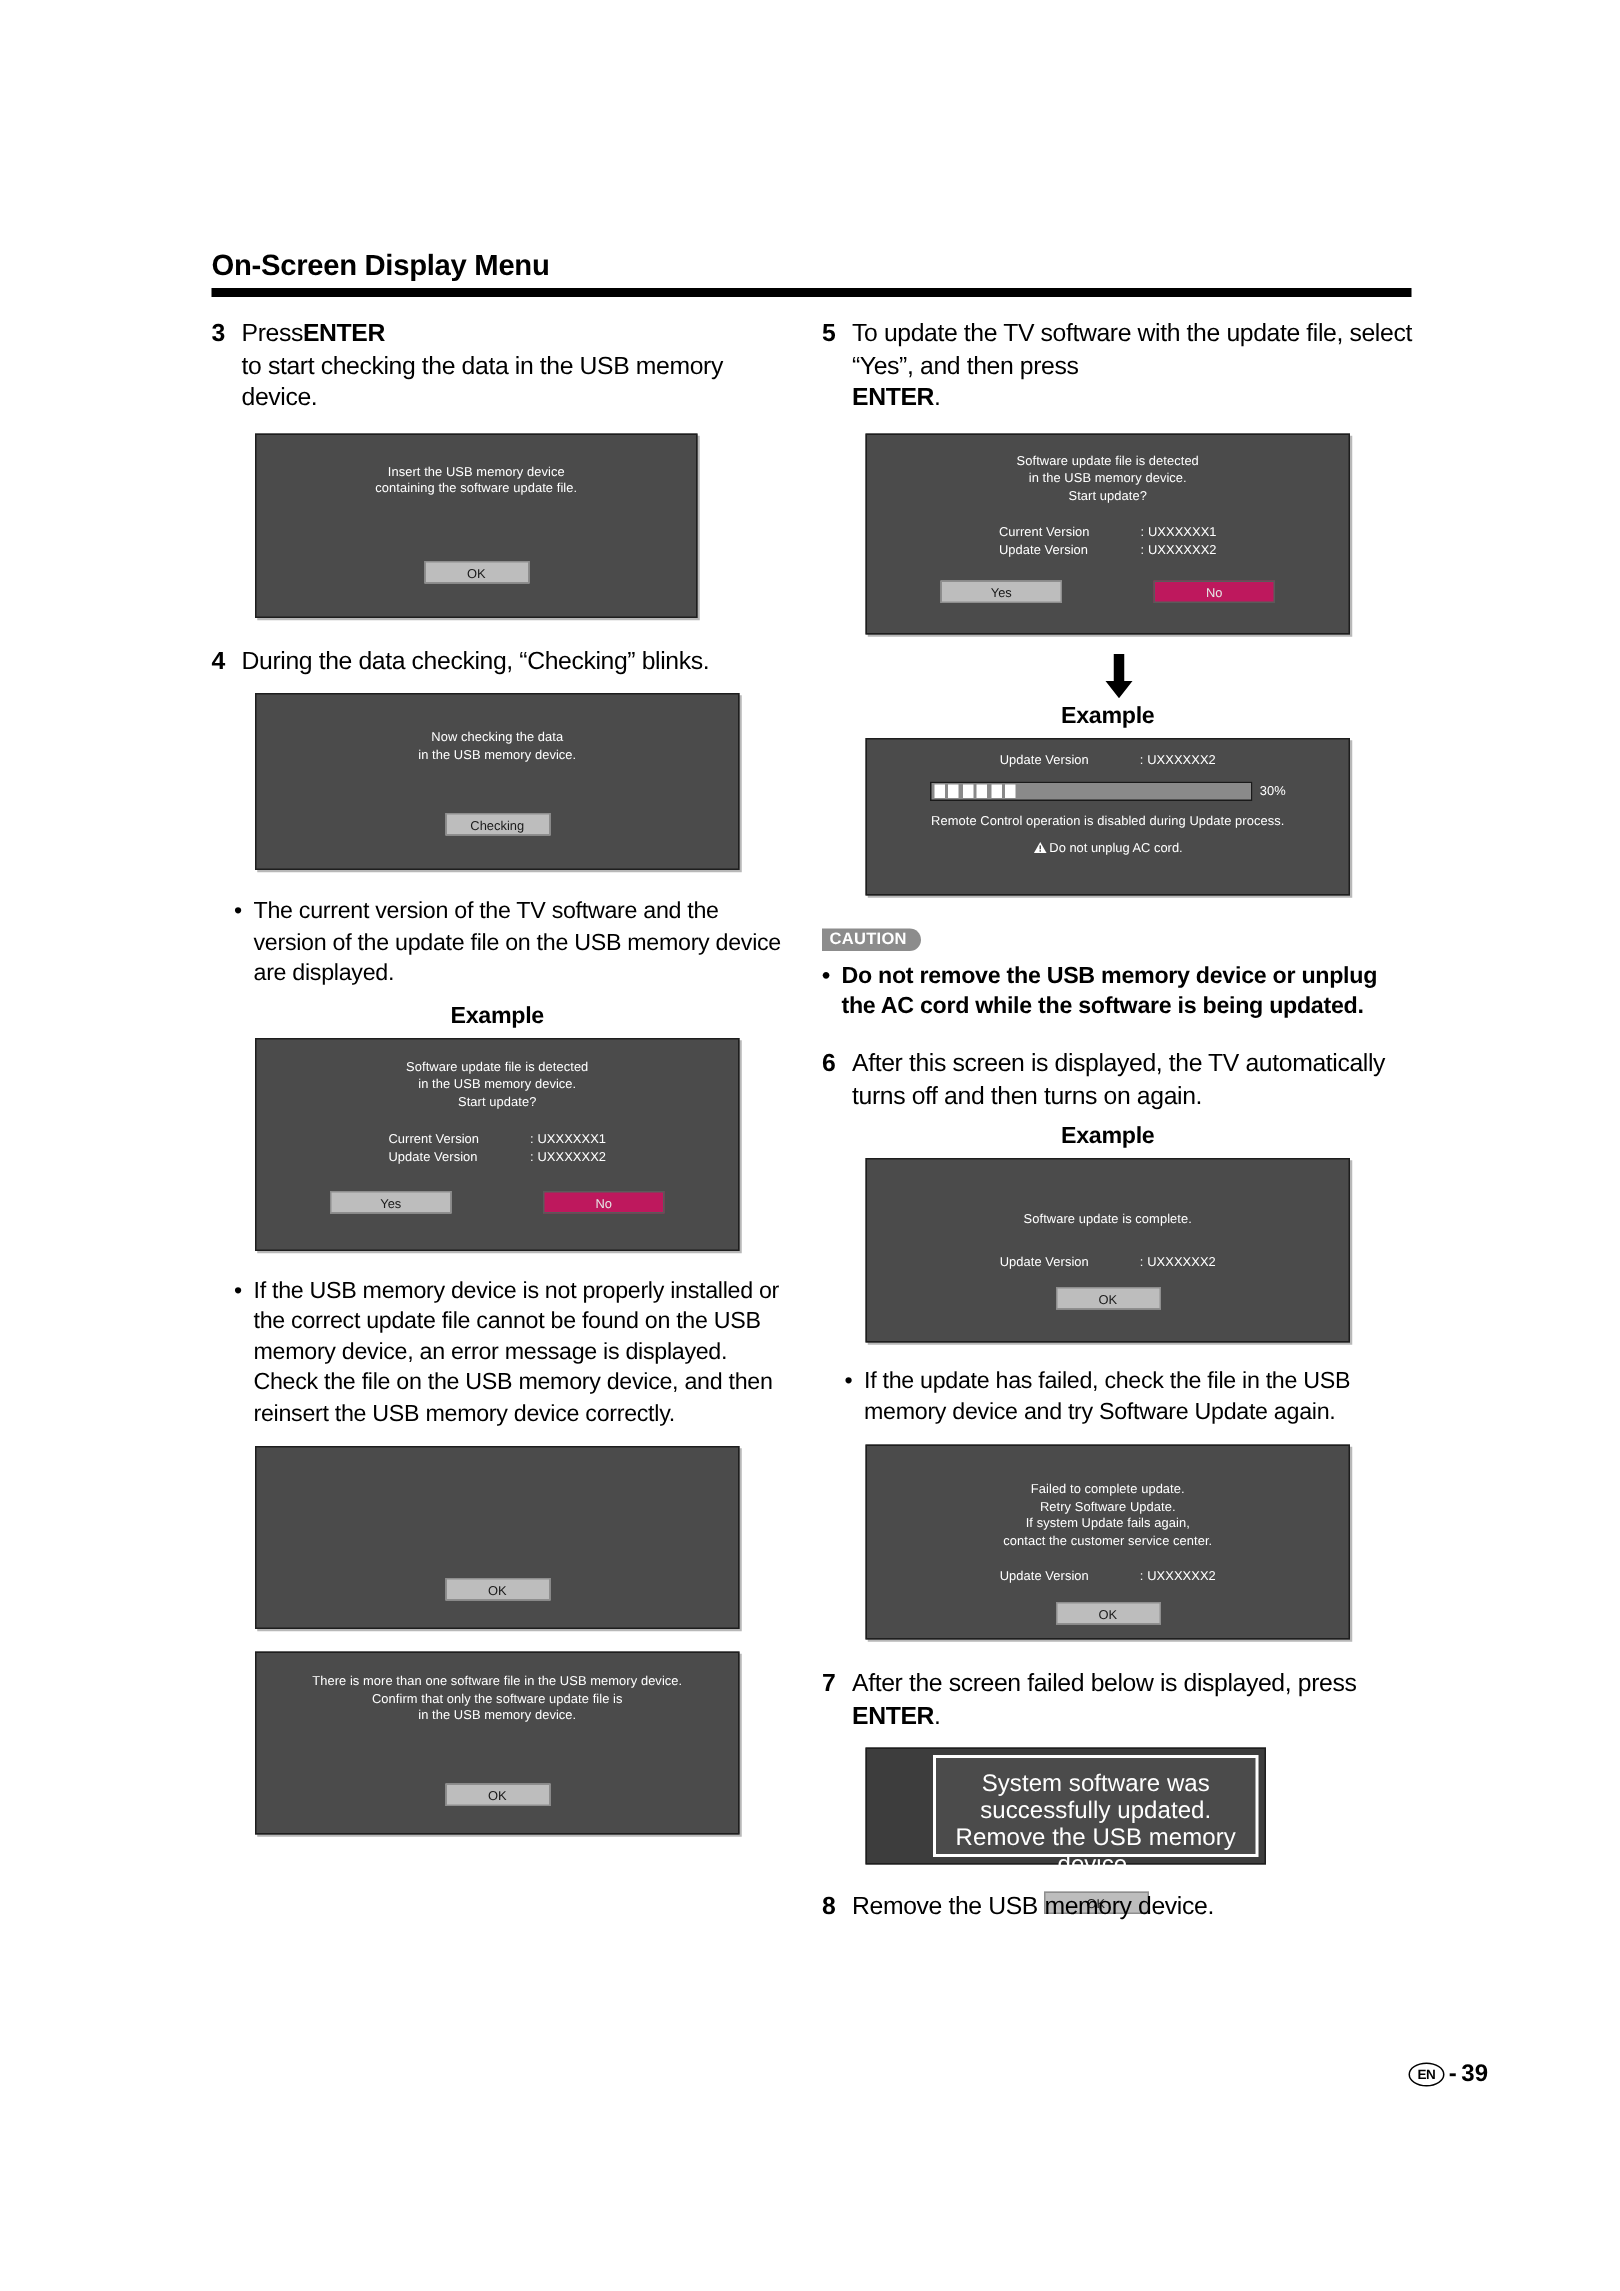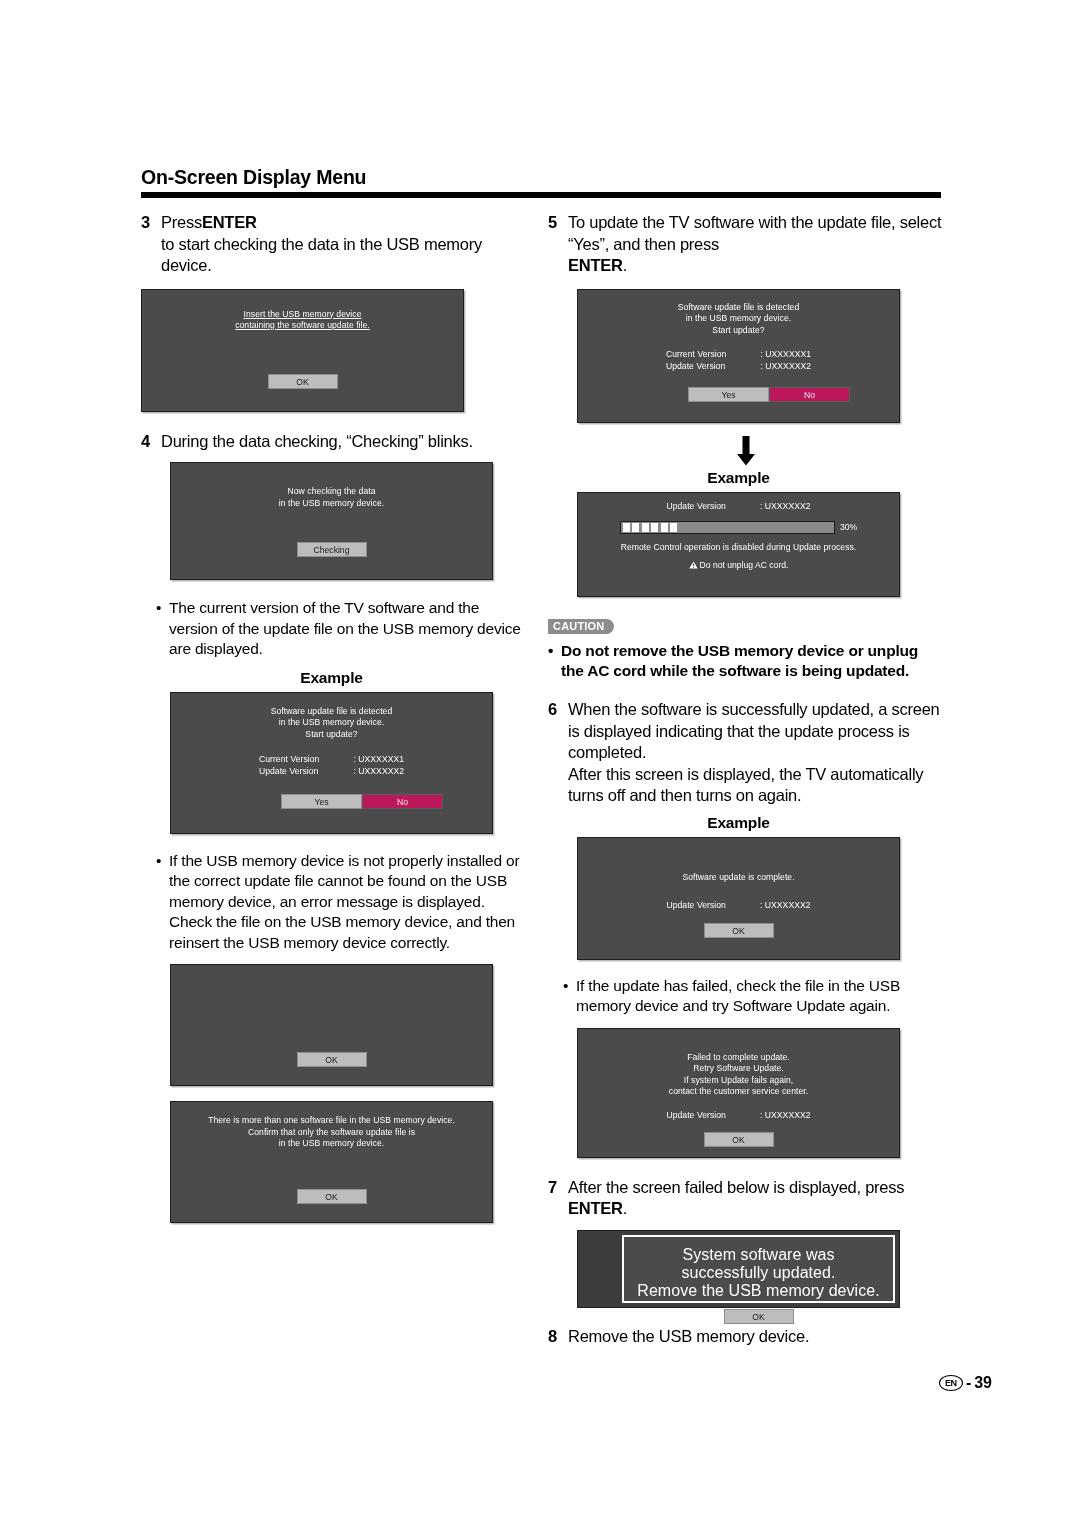--- a/index.html
+++ b/index.html
@@ -146,21 +146,21 @@
     border: 0.5px solid #8e8e8e;
     box-sizing: border-box;
   }
   .tv-btn.dim {
     background: #be185d;
     color: #e6e6e6;
     border-color: #5a5a5a;
   }
   .tv-btnrow {
     display: flex;
-    justify-content: flex-end;
+    justify-content: space-between;
   }
 
   
   .tv-framed {
     background: #3d3d3d;
     padding: 4px;
     box-sizing: border-box;
     border: 1px solid #1e1e1e;
   }
   .tv-framed-inner {
@@ -262,21 +262,21 @@
   <div class="page-title">On-Screen Display Menu</div>
   <div class="title-rule"></div>
 
   <div class="col col-left">
 
     <div class="step">
       <div class="step-num">3</div>
       <div class="step-body"><span class="sp">Press </span><span class="b">ENTER</span><span class="sp"> to start checking the data in the USB memory device.</span></div>
     </div>
 
-    <div class="tv" style="margin-top:12px; width:323px; height:123px;text-decoration:underline;">
+    <div class="tv" style="margin-left:29px; margin-top:12px; width:295px; height:123px;">
       <div class="tv-msg" style="padding-top:19px;">
         <div>Insert the USB memory device</div>
         <div>containing the software update file.</div>
       </div>
       <div style="position:absolute; left:0; right:0; top:84px; text-align:center;">
         <span class="tv-btn" style="width:70px;">OK</span>
       </div>
     </div>
 
     <div class="step" style="margin-top:19px;">
@@ -418,21 +418,20 @@
     </div>
 
     <div class="bullet bold" style="margin-top:7px; width:390px;">
       <div class="bullet-dot">•</div>
       <div class="bullet-text">Do not remove the USB memory device or unplug the AC cord while the software is being updated.</div>
     </div>
 
     <div class="step" style="margin-top:18px;">
       <div class="step-num">6</div>
       <div class="step-body">
-        <span class="sp">When the software is successfully updated, a screen is displayed indicating that the update process is completed.</span>
         <span class="sp" style="display:block;">After this screen is displayed, the TV automatically turns off and then turns on again.</span>
       </div>
     </div>
 
     <div class="example-cap" style="margin-top:7px; margin-left:29px; width:323px;">Example</div>
 
     <div class="tv" style="margin-left:29px; margin-top:5px; width:323px; height:123px;">
       <div class="tv-msg" style="padding-top:34px;">
         <div>Software update is complete.</div>
       </div>
@@ -468,21 +467,21 @@
       <div style="margin-top:11px; text-align:center;">
         <span class="tv-btn" style="width:70px;">OK</span>
       </div>
     </div>
 
     <div class="step" style="margin-top:19px;">
       <div class="step-num">7</div>
       <div class="step-body"><span class="sp">After the screen failed below is displayed, press </span><span class="b">ENTER</span><span class="sp">.</span></div>
     </div>
 
-    <div class="tv-framed" style="margin-left:29px; margin-top:10px; width:323px; height:78px;padding-left:44px;">
+    <div class="tv-framed" style="margin-left:29px; margin-top:10px; width:267px; height:78px;padding-left:44px;">
       <div class="tv-framed-inner">
         <div class="tv-msg" style="padding-top:9px;">
           <div>System software was</div>
           <div>successfully updated.</div>
           <div>Remove the USB memory device.</div>
         </div>
         <div style="margin-top:6px; text-align:center;">
           <span class="tv-btn" style="width:70px;">OK</span>
         </div>
       </div>

